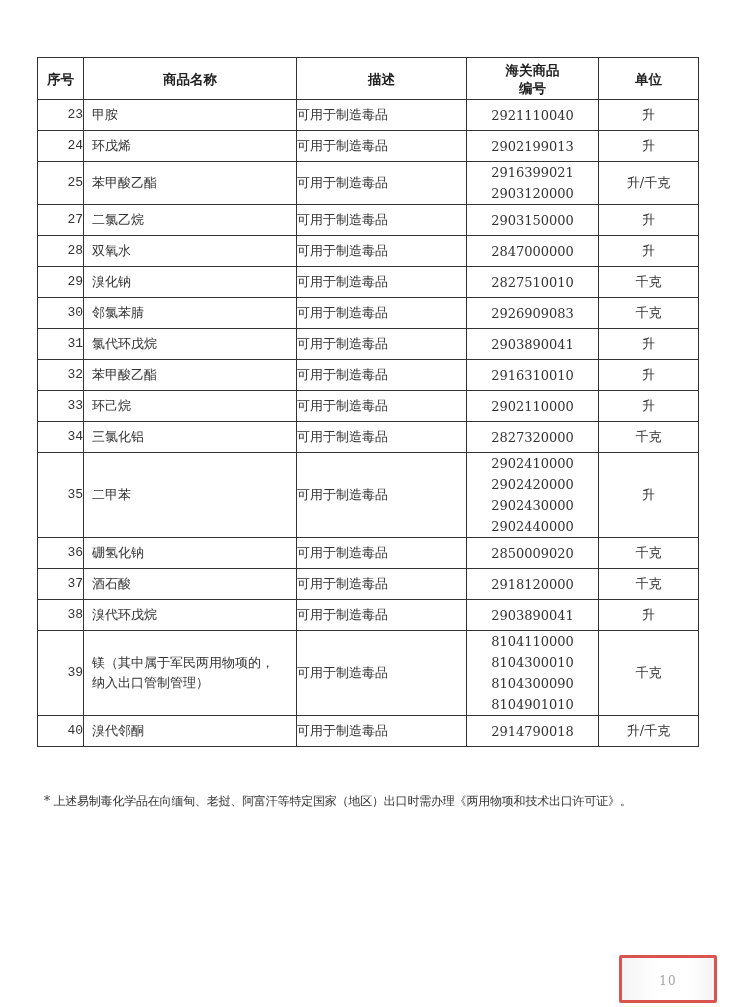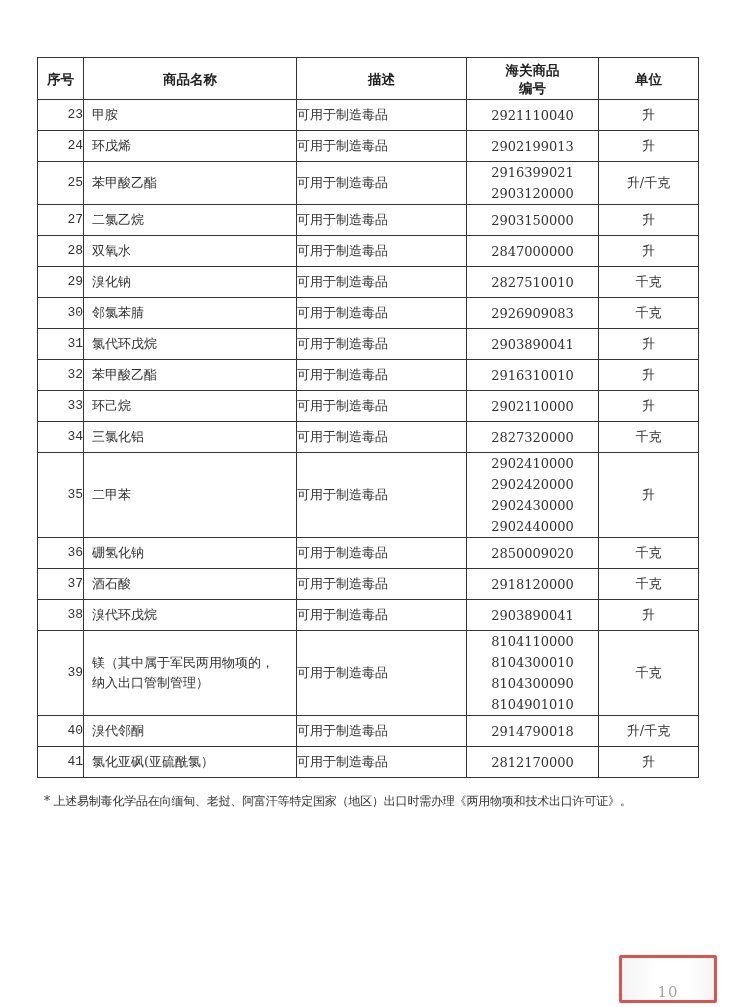--- a/index.html
+++ b/index.html
@@ -36,21 +36,21 @@
     position: absolute; left: 44px; top: 793px; font-size: 12px; color: #333;
     white-space: nowrap; letter-spacing: -0.2px;
   }
   .page-number-box {
     position: absolute; left: 619px; top: 955px; width: 98px; height: 48px;
     border: 3px solid #d9534f; border-radius: 2px; box-sizing: border-box;
     background: linear-gradient(to right, #f4f4f4, #ffffff 40%, #ffffff 70%, #f4f4f4);
   }
   .page-number {
     position: absolute; left: 0; right: 0; top: 16px; text-align: center;
-    font-size: 15px; color: #666; letter-spacing: 1px; opacity: 0.6; margin-top: 9px;
+    font-size: 12px; color: #666; letter-spacing: 1px; opacity: 0.6;
   }
 </style>
 </head>
 <body>
 
 <table class="page-table">
   <colgroup>
       <col class="c1">
       <col class="c2">
       <col class="c3">
@@ -198,27 +198,20 @@
       </td>
       <td class="unit">千克</td>
     </tr>
     <tr>
       <td class="num">40</td>
       <td class="name">溴代邻酮</td>
       <td class="desc">可用于制造毒品</td>
       <td class="code">2914790018</td>
       <td class="unit">升/千克</td>
     </tr>
-    <tr>
-      <td class="num">41</td>
-      <td class="name">氯化亚砜(亚硫酰氯）</td>
-      <td class="desc">可用于制造毒品</td>
-      <td class="code">2812170000</td>
-      <td class="unit">升</td>
-    </tr>
   </tbody>
 </table>
 
 <div class="footnote">* 上述易制毒化学品在向缅甸、老挝、阿富汗等特定国家（地区）出口时需办理《两用物项和技术出口许可证》。</div>
 
 <div class="page-number-box">
   <div class="page-number">10</div>
 </div>
 
 </body></html>

